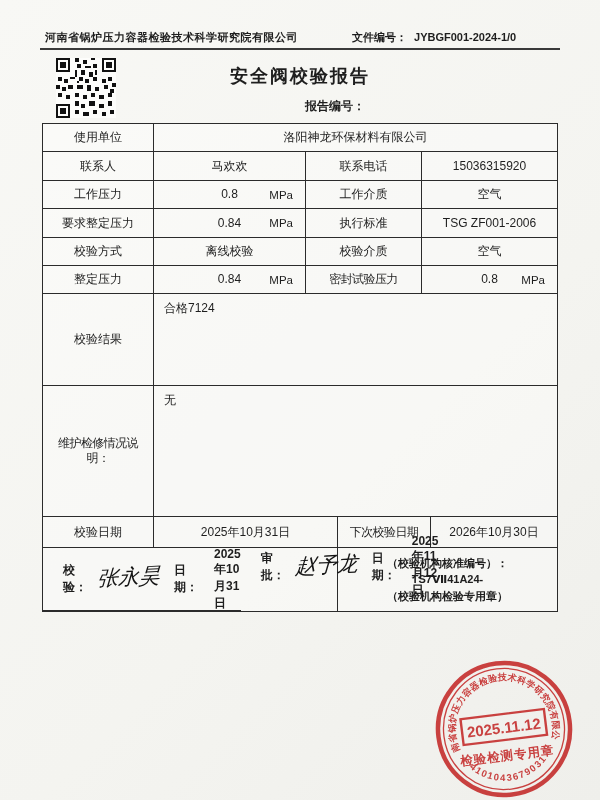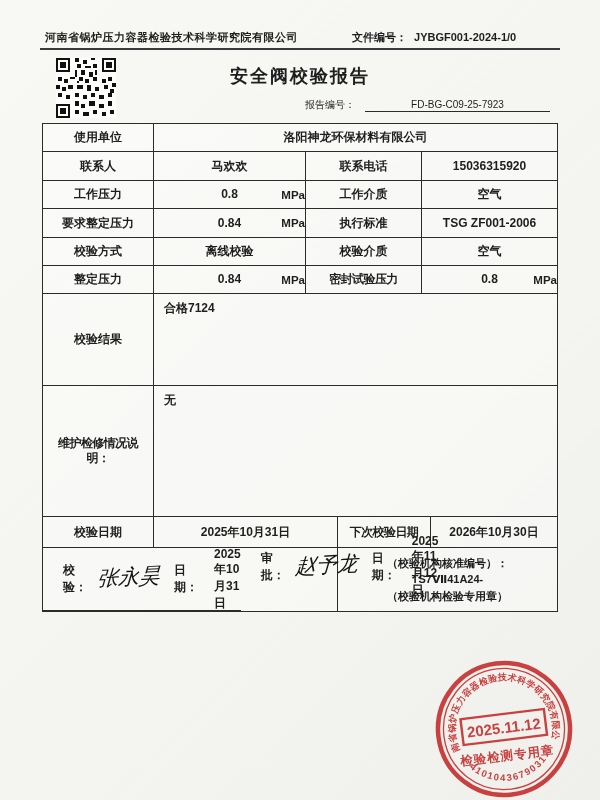--- a/index.html
+++ b/index.html
@@ -13,40 +13,40 @@
   .page { position:absolute; inset:0; background:linear-gradient(135deg,#f8f8f5 0%,#f4f4f0 60%,#efefeb 100%); }
 
   
   .co      { position:absolute; left:45px; top:30px; font-size:11px; font-weight:700; letter-spacing:0.5px; }
   .fileno  { position:absolute; left:352px; top:30px; font-size:11px; font-weight:700; white-space:nowrap; }
   .fileno .v { margin-left:4px; font-weight:700; }
   .topline { position:absolute; left:40px; top:48px; width:520px; border-top:2px solid #3a3a3a; }
   .qr      { position:absolute; left:55px; top:58px; width:62px; height:60px; }
   .title   { position:absolute; left:0; top:64px; width:100%; text-align:center;
              font-size:18px; font-weight:700; letter-spacing:2px; }
-  .repno   { position:absolute; left:305px; top:98px; font-size:10px; font-weight:400; display:flex; align-items:flex-end;justify-content:space-between; }
+  .repno   { position:absolute; left:305px; top:98px; font-size:12px; font-weight:700; display:flex; align-items:flex-end;justify-content:space-between; }
   .repno .lbl { margin-right:10px; }
   .repno .v  { display:inline-block; width:185px; text-align:center; border-bottom:1.5px solid #2b2b2b; padding-bottom:1px; }
 
   
   .tbl { position:absolute; left:42px; top:123px; width:516px; border:1.5px solid #2b2b2b; background:rgba(255,255,255,0.35); }
   .r   { display:flex; border-bottom:1px solid #2b2b2b; }
   .r:last-child { border-bottom:none; }
   .cell { border-right:1px solid #2b2b2b; display:flex; align-items:center; justify-content:center;
-          font-size:12px; font-weight:700; text-align:center; padding:2px 4px; line-height:1.25; }
+          font-size:12px; font-weight:400; text-align:center; padding:2px 4px; line-height:1.25; }
   .cell:last-child { border-right:none; }
   .c1 { width:111px; } .c2 { width:152px; } .c3 { width:116px; } .c4 { flex:1; }
   .d1 { width:111px; } .d2 { width:184px; } .d3 { width:93px;  } .d4 { flex:1; }
   .h28 { height:28px; } .h29 { height:29px; } .h33 { height:33px; }
   .h92 { height:92px; } .h131 { height:131px; } .h31 { height:31px; }
   .tall-val { align-items:flex-start; justify-content:flex-start; text-align:center; padding:7px 10px; }
   .tight { letter-spacing:-0.6px; }
   
   .pcell { position:relative; }
-  .pcell .unit { position:absolute; right:0; top:50%; transform:translateY(-50%); font-size:11.5px; }
+  .pcell .unit { position:absolute; right:12px; top:50%; transform:translateY(-50%); font-size:11.5px; }
 
   
   .cb { display:inline-block; width:11px; height:11px; border:1.5px solid #3b3b3b; border-radius:2px;
         background:#fff; vertical-align:-1px; margin:0 2px 0 7px; position:relative; flex:none; }
   .cb.first { margin-left:0; }
   .cb.on { background:#1d57b8; border-color:#1d57b8; }
   .cb.on::after { content:"✓"; position:absolute; left:0.5px; top:-3px; color:#fff; font-size:10px; font-weight:700; }
   .ckrow { display:flex; align-items:center; justify-content:center; flex-wrap:wrap; }
 
   
@@ -125,21 +125,20 @@
         <rect x="18" y="25" width="2" height="2"></rect>
       <rect x="22" y="26" width="2" height="2"></rect>
         <rect x="26" y="25" width="2" height="2"></rect>
         <rect x="10" y="11" width="1" height="1"></rect>
     </g>
   </svg>
 
   <div class="title">安全阀校验报告</div>
   <div class="repno">
     <span class="lbl">报告编号：</span>
-    <span class="v">FD-BG-C09-25-7923</span>
   </div>
 
   <div class="tbl">
 
     <div class="r h28">
       <div class="cell c1">使用单位</div>
       <div class="cell c4">洛阳神龙环保材料有限公司</div>
     </div>
 
 

